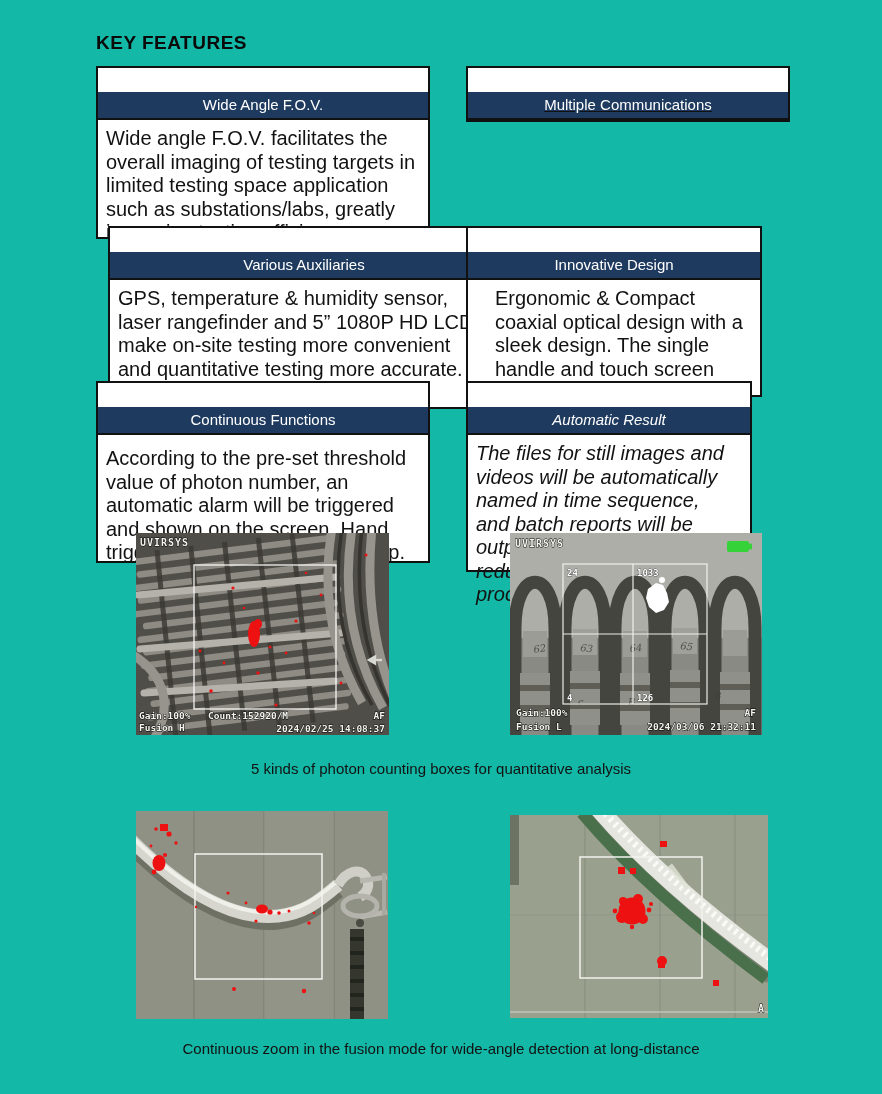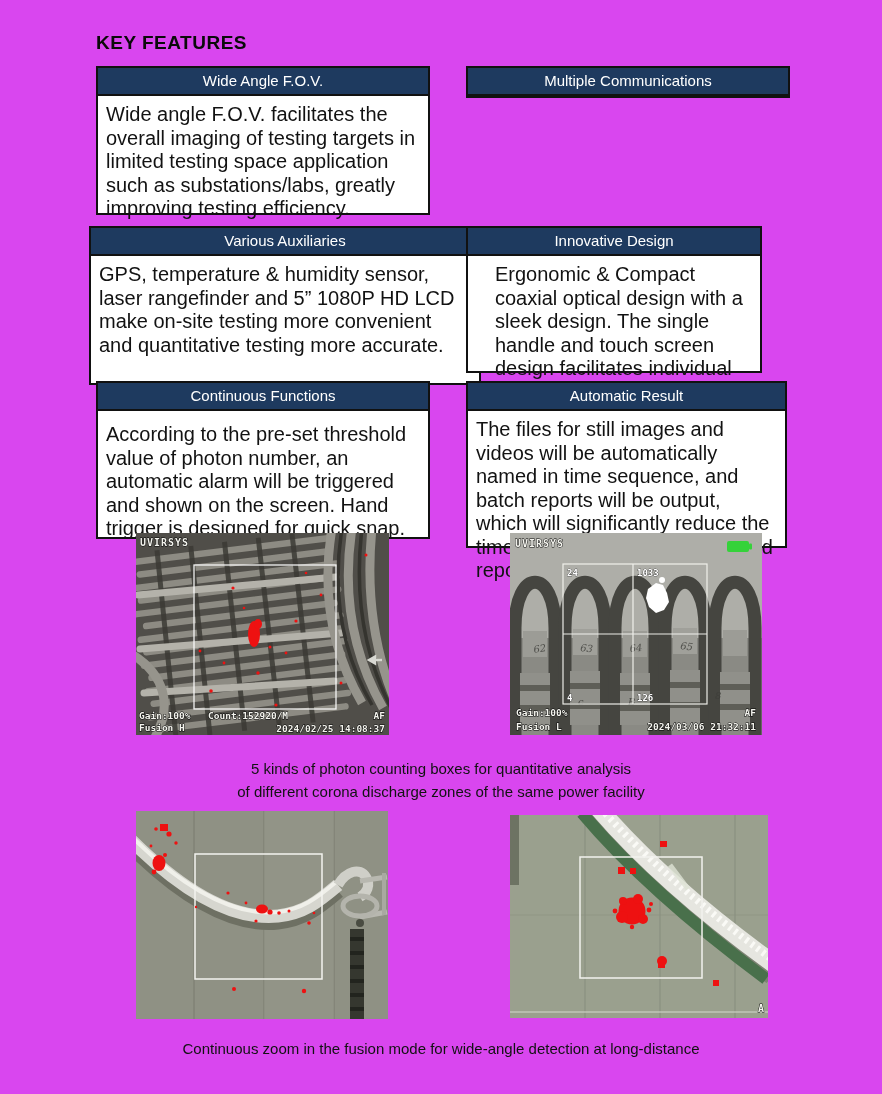--- a/index.html
+++ b/index.html
@@ -1,22 +1,22 @@
 <!DOCTYPE html>
 <html style="--header-bg: #1e3a5f; --alarm-red: #ee1111; --battery-green: #35d23a; --osd-white: #f4f4ee;"><head>
 <meta charset="utf-8">
 <style>
   html,body{margin:0;padding:0;background:#ffffff;}
-  .page{position:relative;width:882px;height:1094px;background:#d946ef;overflow:hidden;
+  .page{position:relative;width:882px;height:1094px;background:#14b8a6;overflow:hidden;
         font-family:"Liberation Sans",sans-serif;color:#111;}
   .page-title{position:absolute;left:96px;top:32px;font-size:19px;font-weight:700;
         letter-spacing:.5px;color:#0a0a0a;}
   .feature-box{position:absolute;border:2px solid #111;background:#fff;box-sizing:border-box;}
   .feature-box .hd{height:26px;line-height:26px;text-align:center;color:#fff;
-        background:var(--header-bg,#1e3a5f);border-bottom:2px solid #111;font-size:15px;}
+        background:var(--header-bg,#1e3a5f);border-bottom:2px solid #111;font-size:15px;margin-top:24px;}
   .feature-box .bd{padding:7px 12px 6px 8px;font-size:20px;line-height:23.5px;color:#121212;}
   .caption{position:absolute;left:0;width:882px;text-align:center;font-size:15px;
         line-height:23px;color:#121212;}
   .photo{position:absolute;overflow:hidden;}
   .photo svg{display:block;width:100%;height:100%;}
   .osd{font-family:"DejaVu Sans Mono",monospace;font-weight:700;fill:var(--osd-white,#f4f4ee);
         paint-order:stroke;stroke:#000;stroke-width:.9px;}
   .osd-count{font-family:"DejaVu Sans Mono",monospace;font-weight:700;fill:#fff;
         paint-order:stroke;stroke:#222;stroke-width:.6px;}
   .hand{font-family:"DejaVu Serif",serif;font-style:italic;fill:#3c3c38;opacity:.8;}
@@ -25,36 +25,36 @@
 <body>
 
 <div class="page">
 
   <div class="page-title">KEY FEATURES</div>
 
   <div class="feature-box" style="left:96px;top:66px;width:334px;">
     <div class="hd">Wide Angle F.O.V.</div>
     <div class="bd" style="height:104px;">Wide angle F.O.V. facilitates the overall imaging of testing targets in limited testing space application such as substations/labs, greatly improving testing efficiency.</div>
   </div>
-  <div class="feature-box" style="left:466px;top:66px;width:324px;">
+  <div class="feature-box" style="left:466px;top:66px;width:324px;text-decoration:underline;">
     <div class="hd">Multiple Communications</div>
   </div>
-  <div class="feature-box" style="left:89px;top:226px;width:392px;">
+  <div class="feature-box" style="left:108px;top:226px;width:392px;">
     <div class="hd">Various Auxiliaries</div>
     <div class="bd" style="height:114px;">GPS, temperature &amp; humidity sensor, laser rangefinder and 5” 1080P HD LCD make on-site testing more convenient and quantitative testing more accurate.</div>
   </div>
   <div class="feature-box" style="left:466px;top:226px;width:296px;">
     <div class="hd">Innovative Design</div>
     <div class="bd" style="height:102px;margin-left:19px;">Ergonomic &amp; Compact coaxial optical design with a sleek design. The single handle and touch screen design facilitates individual operations.</div>
   </div>
   <div class="feature-box" style="left:96px;top:381px;width:334px;">
     <div class="hd">Continuous Functions</div>
     <div class="bd" style="height:108px;padding-top:12px;">According to the pre-set threshold value of photon number, an automatic alarm will be triggered and shown on the screen. Hand trigger is designed for quick snap.</div>
   </div>
-  <div class="feature-box" style="left:466px;top:381px;width:321px;">
+  <div class="feature-box" style="left:466px;top:381px;width:286px;font-style:italic;">
     <div class="hd">Automatic Result</div>
     <div class="bd" style="height:122px;">The files for still images and videos will be automatically named in time sequence, and batch reports will be output, which will significantly reduce the time for later data processing and report.</div>
   </div>
 
   <div class="photo" style="left:136px;top:533px;width:253px;height:202px;">
     <svg viewBox="0 0 253 202">
       <rect width="253" height="202" fill="#504e49"></rect>
       <g stroke="#8d8b83" stroke-width="6.5" stroke-linecap="round" transform="rotate(-7 126 101)">
         <line x1="5" y1="14" x2="205" y2="14"></line>
           <line x1="12" y1="27" x2="200" y2="27"></line>
@@ -194,21 +194,20 @@
       <text class="osd-count" x="127" y="168" font-size="9">126</text>
       <text class="osd" x="6" y="183" font-size="9.5">Gain:100%</text>
       <text class="osd" x="246" y="183" font-size="9.5" text-anchor="end">AF</text>
       <text class="osd" x="6" y="197" font-size="9.5">Fusion L</text>
       <text class="osd" x="246" y="197" font-size="9.5" text-anchor="end">2024/03/06 21:32:11</text>
     </svg>
   </div>
 
   <div class="caption" style="top:757px;">
     <div>5 kinds of photon counting boxes for quantitative analysis</div>
-    <div>of different corona discharge zones of the same power facility</div>
   </div>
 
   <div class="photo" style="left:136px;top:811px;width:252px;height:208px;">
     <svg viewBox="0 0 252 208">
       <rect width="252" height="208" fill="#8f9184"></rect>
       <g stroke="#7d7f72" stroke-width="1.2">
         <line x1="58" y1="0" x2="58" y2="208"></line>
           <line x1="128" y1="0" x2="128" y2="208"></line>
           <line x1="198" y1="0" x2="198" y2="208"></line>
       </g>

